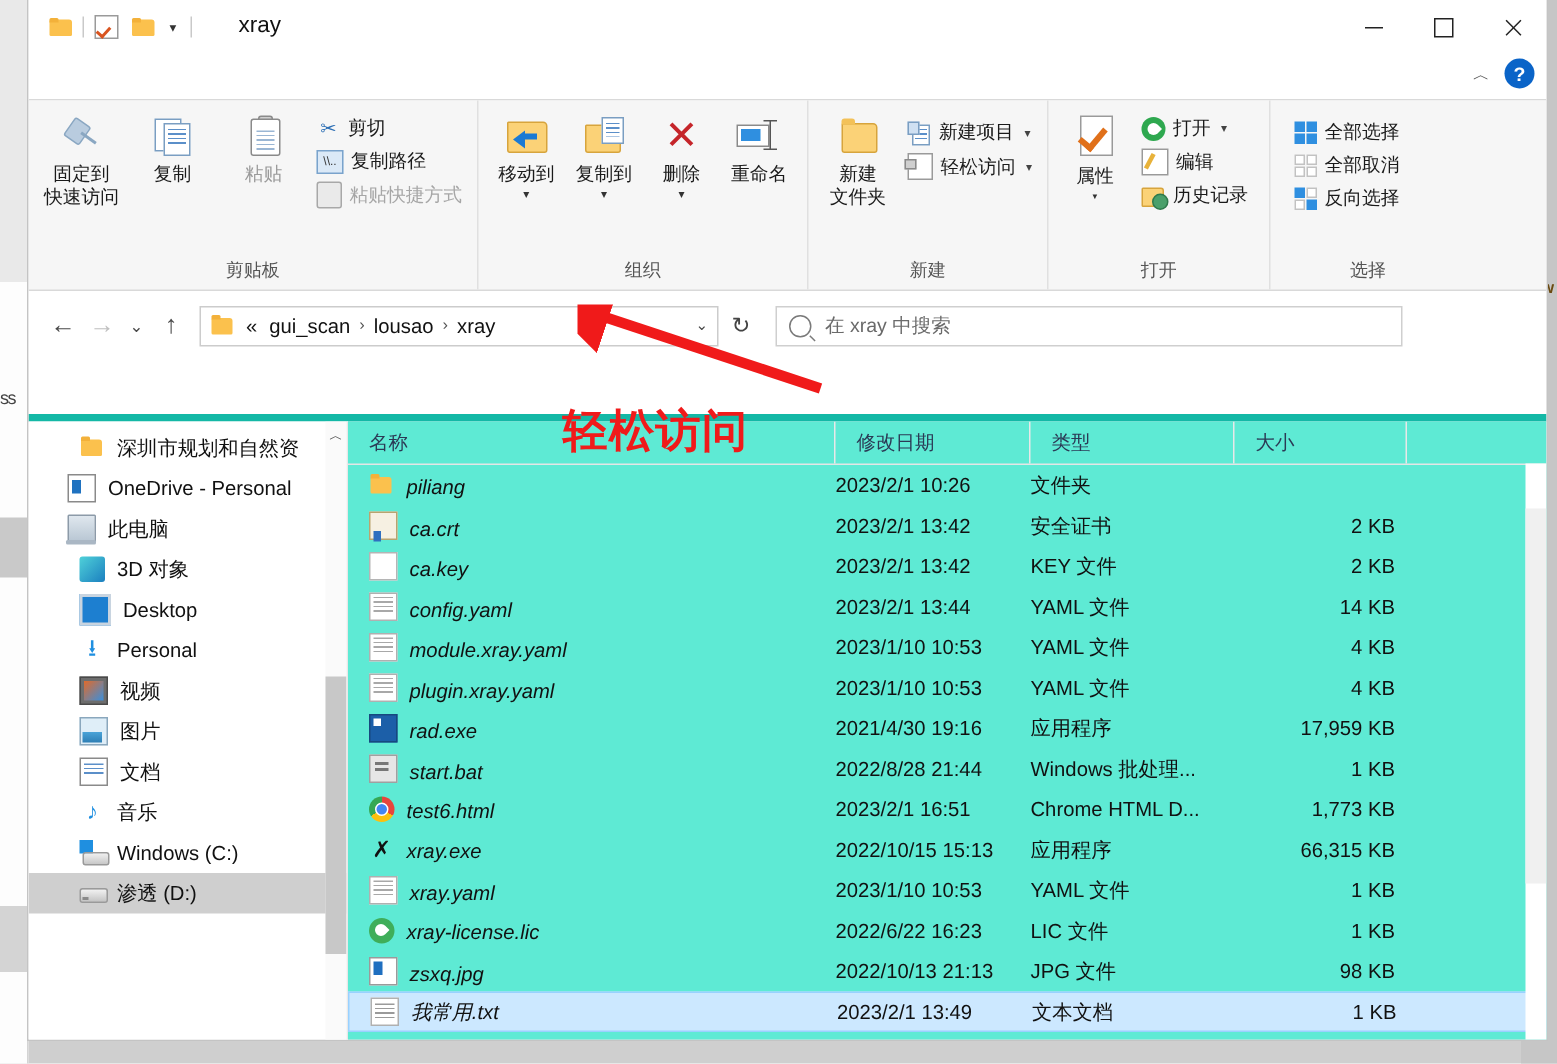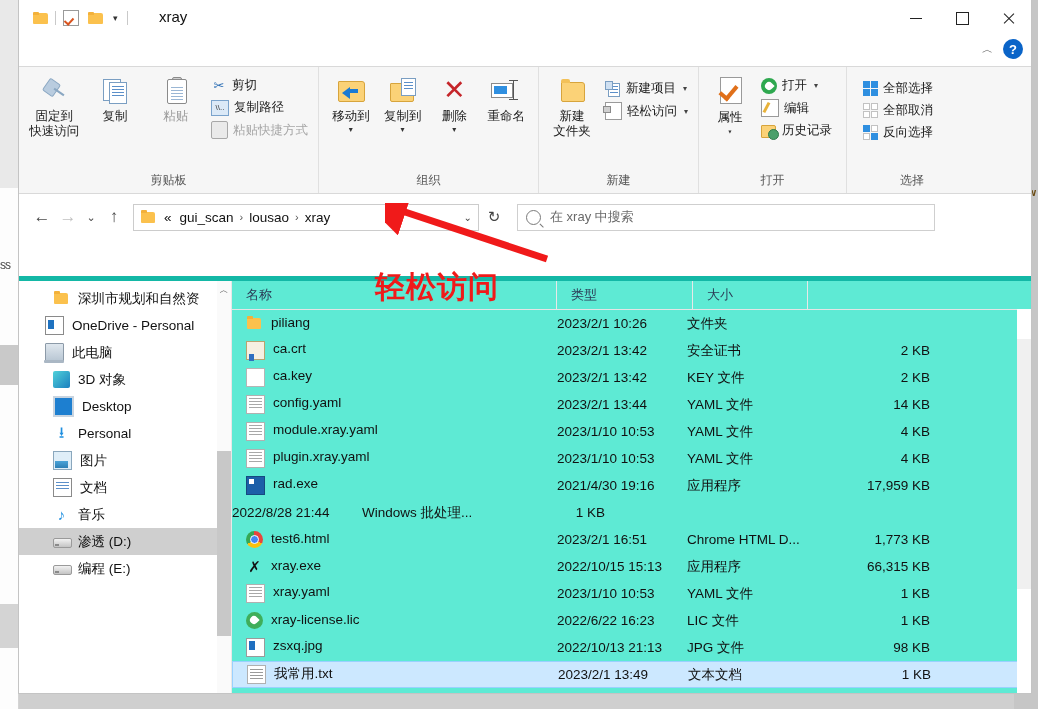--- a/index.html
+++ b/index.html
@@ -182,21 +182,21 @@
 
   #list{flex:1;position:relative;background:#5eead4;overflow:hidden;}
   #colhead{display:flex;height:28px;border-bottom:1px solid #e5e5e5;align-items:center;}
   .col{font-size:13px;color:#2b3a55;padding-left:14px;box-sizing:border-box;border-right:1px solid #e8e8e8;height:28px;line-height:28px;}
   .c-name{width:325px;}
   .c-date{width:130px;}
   .c-type{width:136px;}
   .c-size{width:115px;}
   .row{display:flex;height:27px;align-items:center;font-size:13.5px;color:#111;}
   .row.sel{background:#cce8ff;border:1px solid #99d1ff;box-sizing:border-box;height:27px;}
-  .cell-name{width:325px;display:flex;align-items:flex-start;gap:8px;padding-left:14px;box-sizing:border-box;}
+  .cell-name{width:325px;display:flex;align-items:flex-end;gap:8px;padding-left:14px;box-sizing:border-box;font-style:italic;}
   .cell-date{width:130px;box-sizing:border-box;}
   .cell-type{width:136px;box-sizing:border-box;}
   .cell-size{width:115px;text-align:right;padding-right:8px;box-sizing:border-box;}
   .fico{width:17px;height:17px;position:relative;flex:none;}
   .fico.folder:before{content:"";position:absolute;left:1px;top:3px;width:14px;height:11px;background:#fbc14d;border-radius:1px 2px 1px 1px;}
   .fico.folder:after{content:"";position:absolute;left:1px;top:1px;width:6px;height:3px;background:#f3b13a;border-radius:1px 1px 0 0;}
   .fico.cert{background:#f6f0e2;border:1px solid #b9a46f;}
   .fico.cert:after{content:"";position:absolute;left:2px;bottom:-2px;width:5px;height:7px;background:#2f6fc0;}
   .fico.blank{background:#fff;border:1px solid #b5b5b5;}
   .fico.doc{background:#fff;border:1px solid #b0b0b0;}
@@ -491,50 +491,55 @@
           </div>
         <div class="navitem indent">
             <span class="nico desktop"></span>
             <span class="nlbl">Desktop</span>
           </div>
         <div class="navitem indent">
             <span class="nico downloads">⭳</span>
             <span class="nlbl">Personal</span>
           </div>
         <div class="navitem indent">
+            <span class="nico video"></span>
+            <span class="nlbl">视频</span>
+          </div>
+        <div class="navitem indent">
             <span class="nico pics"></span>
             <span class="nlbl">图片</span>
           </div>
         <div class="navitem indent">
             <span class="nico docs"></span>
             <span class="nlbl">文档</span>
           </div>
         <div class="navitem indent">
             <span class="nico music">♪</span>
             <span class="nlbl">音乐</span>
+          </div>
+        <div class="navitem indent">
+            <span class="nico winc"></span>
+            <span class="nlbl">Windows (C:)</span>
           </div>
         <div class="navitem indent sel">
             <span class="nico drive"></span>
             <span class="nlbl">渗透 (D:)</span>
-          </div>
-        <div class="navitem indent">
-            <span class="nico drive"></span>
-            <span class="nlbl">编程 (E:)</span>
           </div>
       </div>
       <div id="navscroll">
         <div class="up">︿</div>
         <div class="thumb"></div>
         <div class="down">﹀</div>
       </div>
     </div>
 
     <div id="list">
       <div id="colhead">
         <div class="col c-name">名称</div>
+        <div class="col c-date">修改日期</div>
         <div class="col c-type">类型</div>
         <div class="col c-size">大小</div>
       </div>
 
       <div class="row">
           <div class="cell-name">
             <span class="fico folder"></span>
             <span>piliang</span>
           </div>
           <div class="cell-date">2023/2/1 10:26</div>
@@ -589,20 +594,24 @@
       <div class="row">
           <div class="cell-name">
             <span class="fico exe"></span>
             <span>rad.exe</span>
           </div>
           <div class="cell-date">2021/4/30 19:16</div>
           <div class="cell-type">应用程序</div>
           <div class="cell-size">17,959 KB</div>
         </div>
       <div class="row">
+          <div class="cell-name">
+            <span class="fico bat"></span>
+            <span>start.bat</span>
+          </div>
           <div class="cell-date">2022/8/28 21:44</div>
           <div class="cell-type">Windows 批处理...</div>
           <div class="cell-size">1 KB</div>
         </div>
       <div class="row">
           <div class="cell-name">
             <span class="fico chrome"></span>
             <span>test6.html</span>
           </div>
           <div class="cell-date">2023/2/1 16:51</div>

